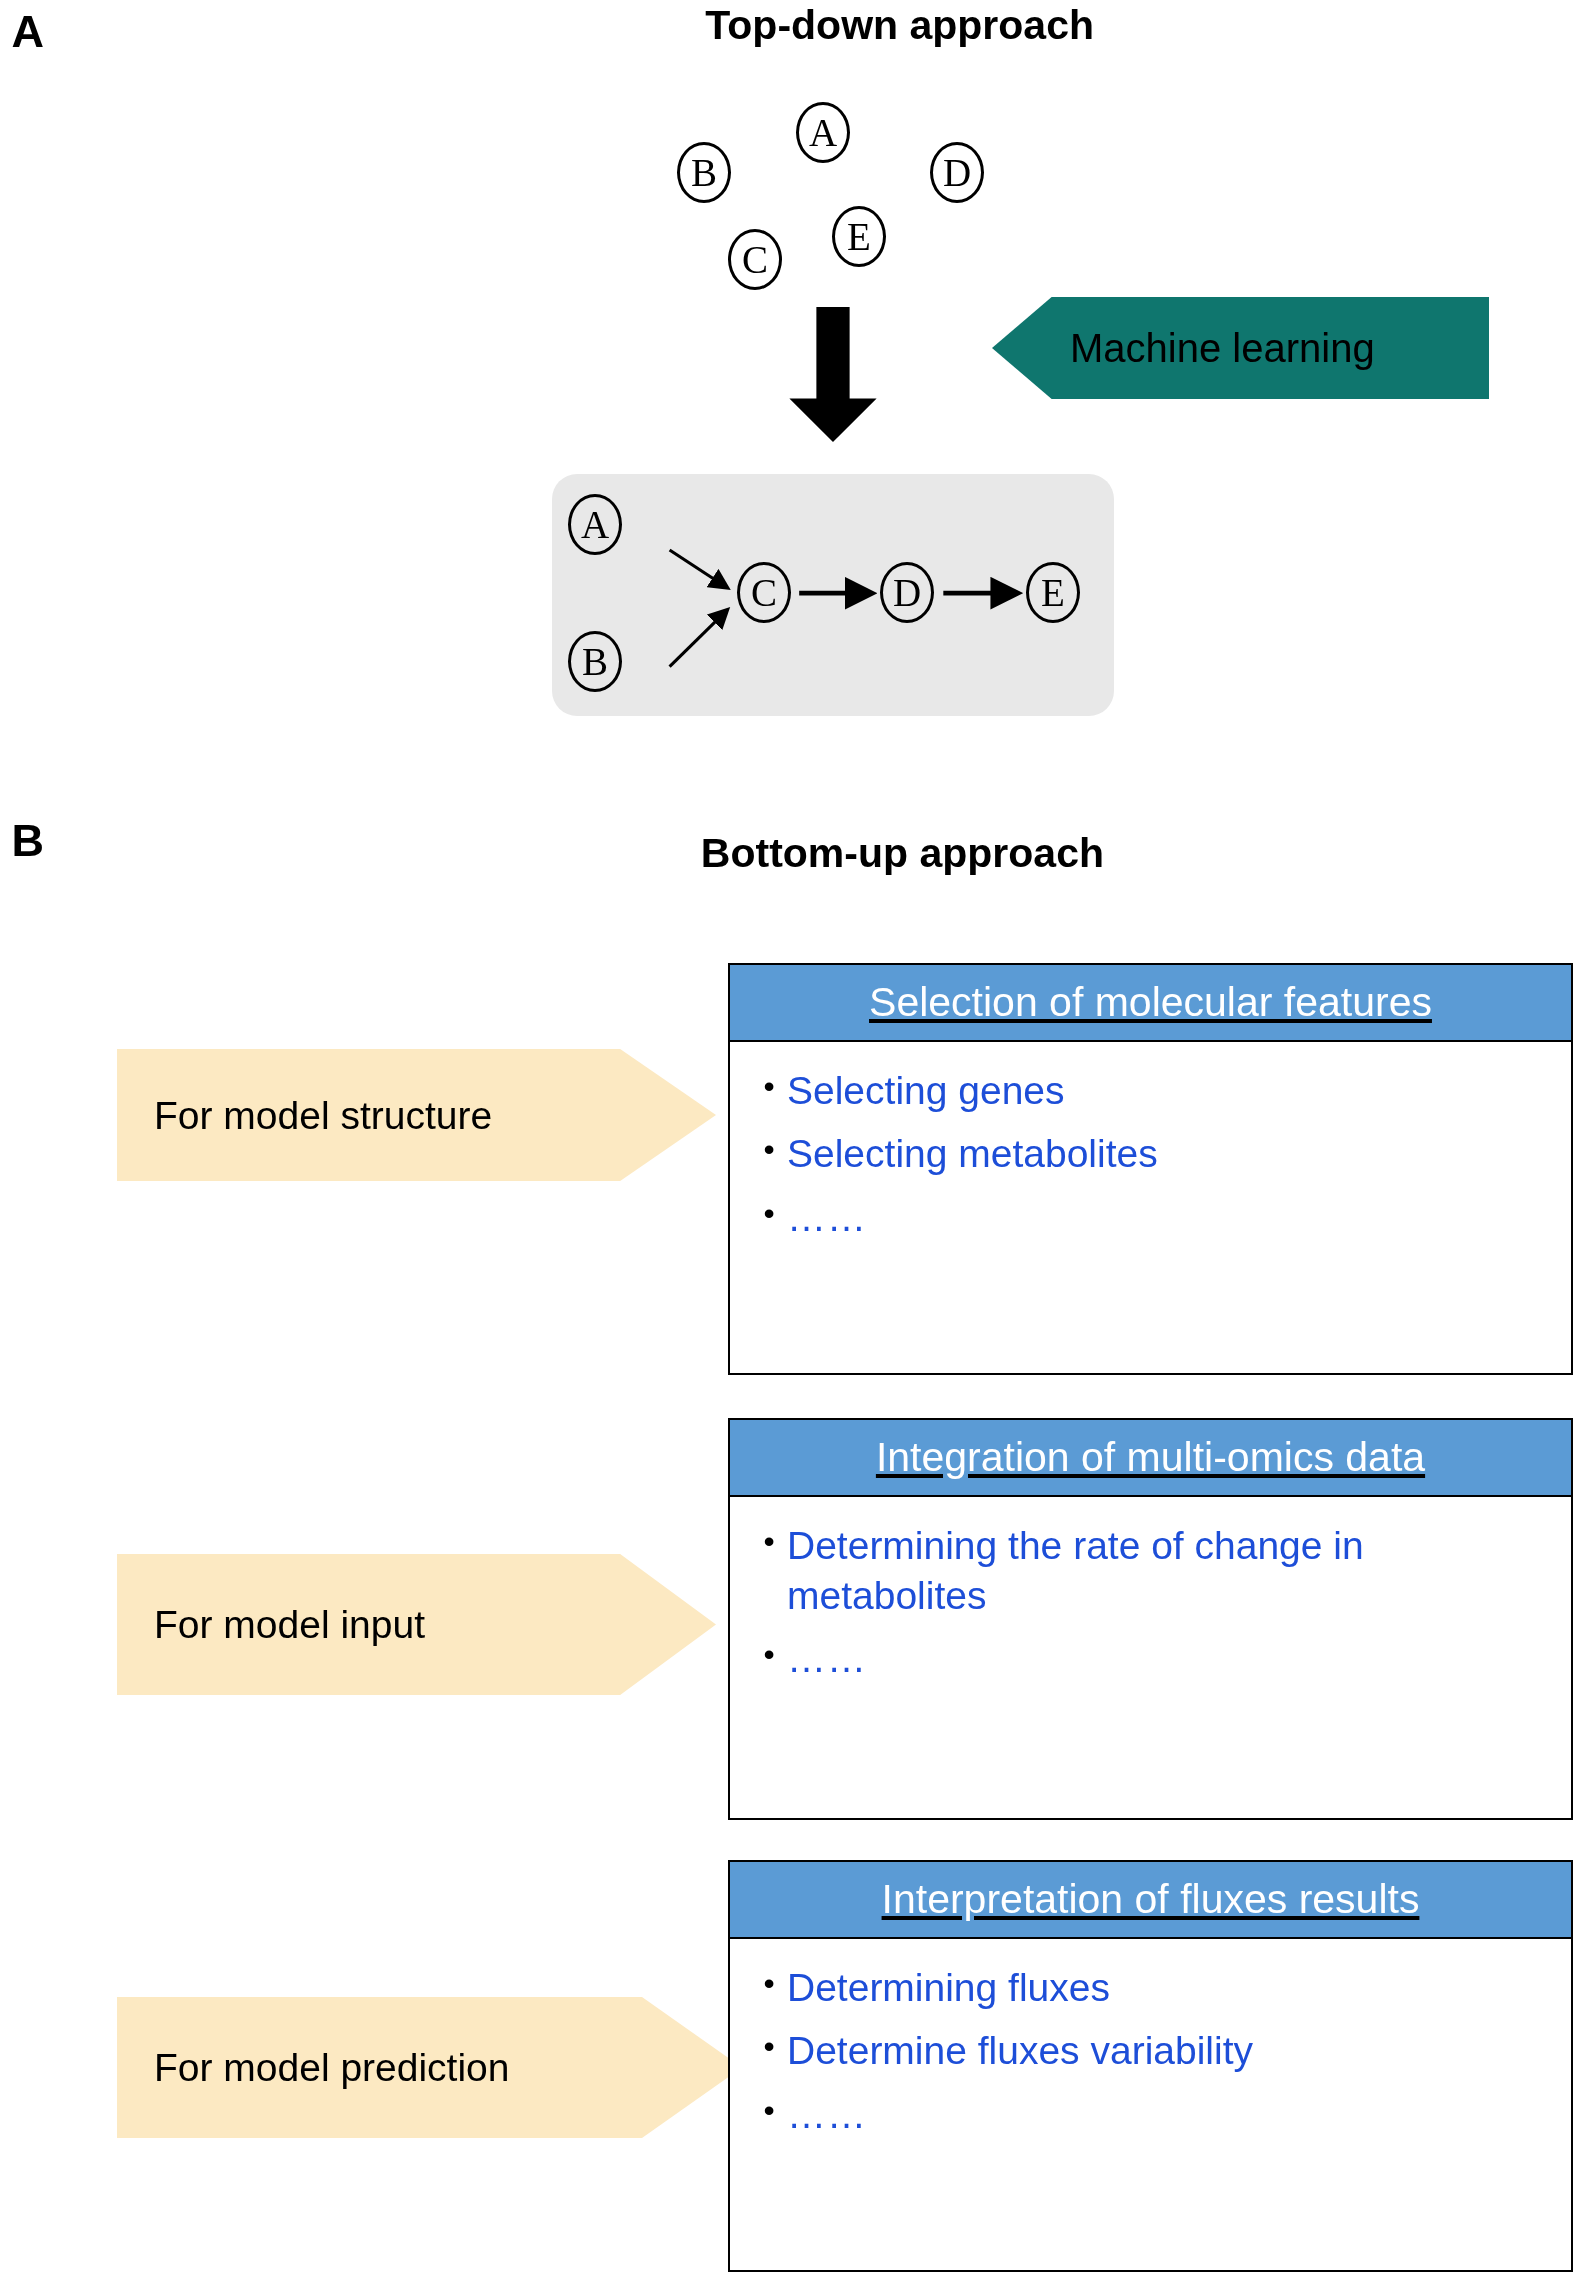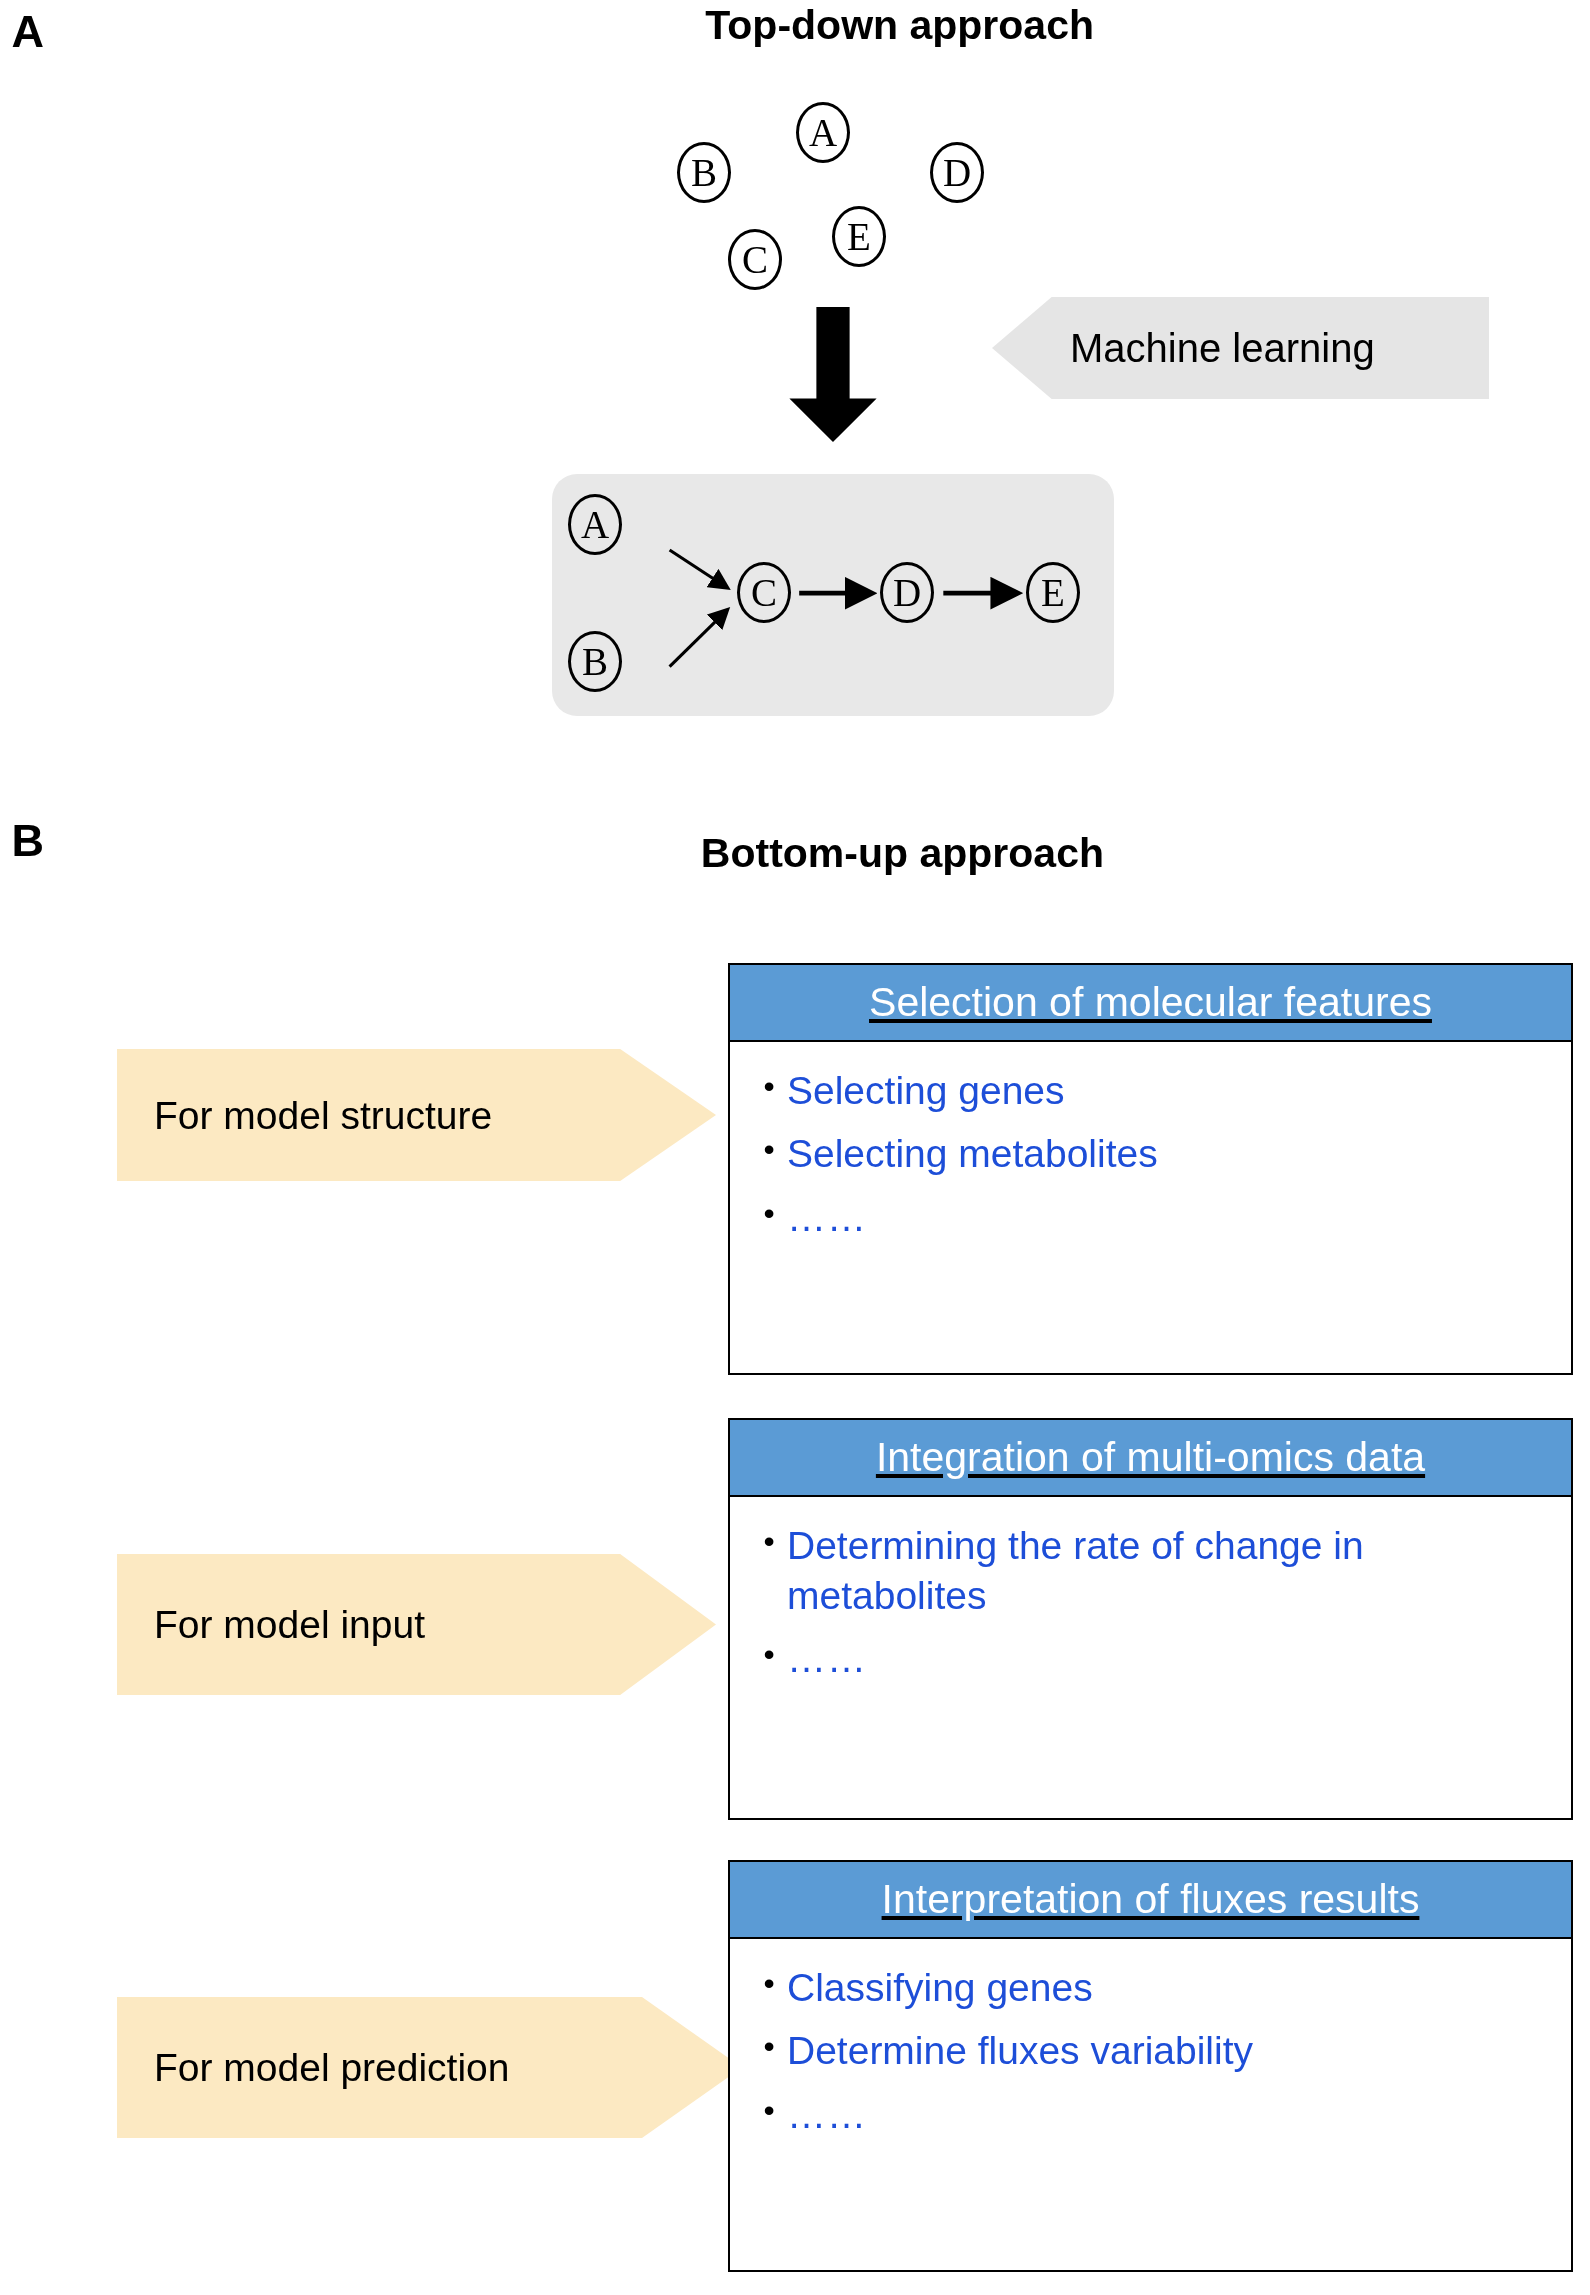--- a/index.html
+++ b/index.html
@@ -71,21 +71,21 @@
     height: 135px;
   }
 
   
   #machine-learning-callout {
     position: absolute;
     left: 992px;
     top: 297px;
     width: 497px;
     height: 102px;
-    background: #e5e5e5;
+    background: #0f766e;
     clip-path: polygon(0% 50%, 12% 0%, 100% 0%, 100% 100%, 12% 100%);
     display: flex;
     align-items: center;
     padding-left: 78px;
     box-sizing: border-box;
   }
   #machine-learning-label {
     font-size: 40px;
     line-height: 1;
     color: #000;
@@ -312,21 +312,21 @@
   </div>
 </div>
 
 <div class="stage-group" id="stage-group-3">
   <div class="stage-header">
     <span class="stage-header-label">Interpretation of fluxes results</span>
   </div>
   <div class="stage-body">
     <div class="bullet-row">
       <span class="bullet-dot">•</span>
-      <span class="bullet-text">Classifying genes</span>
+      <span class="bullet-text">Determining fluxes</span>
     </div>
     <div class="bullet-row">
       <span class="bullet-dot">•</span>
       <span class="bullet-text">Determine fluxes variability</span>
     </div>
     <div class="bullet-row">
       <span class="bullet-dot">•</span>
       <span class="bullet-text ellipsis">……</span>
     </div>
   </div>

